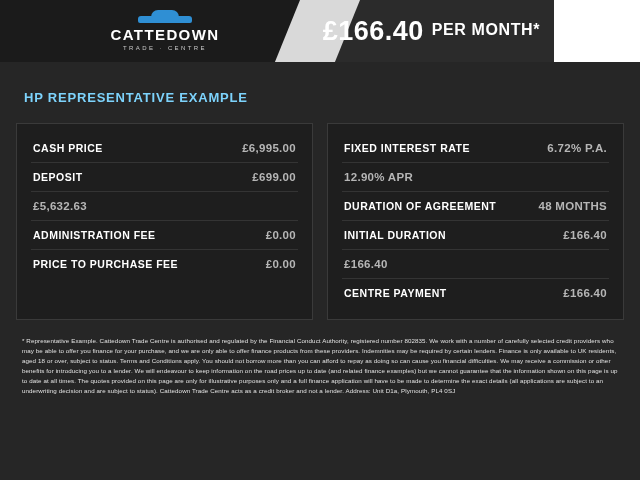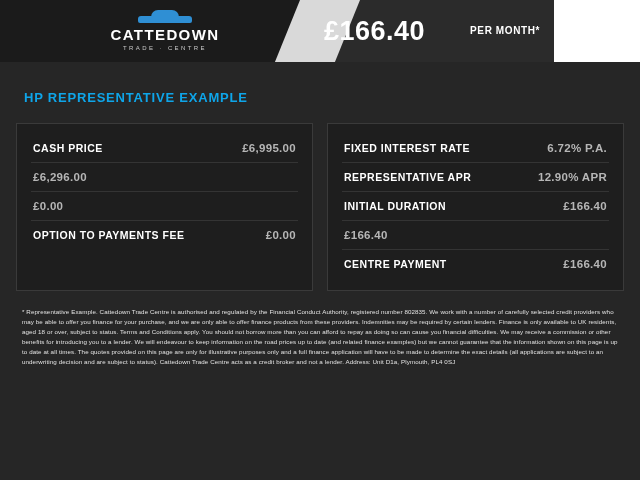--- a/index.html
+++ b/index.html
@@ -94,37 +94,36 @@
     gap: 8px;
   }
   .price-main {
     color: #ffffff;
     font-size: 27px;
     font-weight: bold;
     letter-spacing: 0.5px;
   }
   .price-term {
     color: #ffffff;
-    font-size: 10px;
+    font-size: 16px;
     font-weight: bold;
     letter-spacing: 0.6px;
     padding-bottom: 2px;
-    margin-left: 37px;
   }
 
   
   .body-dark {
     position: relative;
     width: 640px;
     height: 418px;
     background: #262626;
     padding: 18px 16px 0 16px;
   }
   .section-title {
-    color: #0ea5e9;
+    color: #7dd3fc;
     font-size: 13px;
     font-weight: bold;
     letter-spacing: 0.8px;
     margin: 10px 0 0 8px;
   }
 
   .panels {
     display: flex;
     gap: 14px;
     margin-top: 18px;
@@ -193,39 +192,47 @@
     <div class="section-title">HP REPRESENTATIVE EXAMPLE</div>
 
     <div class="panels">
 
       <div class="panel">
         <div class="row">
           <span class="row-label">CASH PRICE</span>
           <span class="row-value">£6,995.00</span>
         </div>
         <div class="row">
-          <span class="row-value">£6,296.00</span>
-        </div>
-        <div class="row">
+          <span class="row-label">DEPOSIT</span>
+          <span class="row-value">£699.00</span>
+        </div>
+        <div class="row">
+          <span class="row-value">£5,632.63</span>
+        </div>
+        <div class="row">
+          <span class="row-label">ADMINISTRATION FEE</span>
           <span class="row-value">£0.00</span>
         </div>
         <div class="row">
-          <span class="row-label">OPTION TO PAYMENTS FEE</span>
+          <span class="row-label">PRICE TO PURCHASE FEE</span>
           <span class="row-value">£0.00</span>
         </div>
       </div>
 
       <div class="panel">
         <div class="row">
           <span class="row-label">FIXED INTEREST RATE</span>
           <span class="row-value">6.72% P.A.</span>
         </div>
         <div class="row">
-          <span class="row-label">REPRESENTATIVE APR</span>
           <span class="row-value">12.90% APR</span>
+        </div>
+        <div class="row">
+          <span class="row-label">DURATION OF AGREEMENT</span>
+          <span class="row-value">48 MONTHS</span>
         </div>
         <div class="row">
           <span class="row-label">INITIAL DURATION</span>
           <span class="row-value">£166.40</span>
         </div>
         <div class="row">
           <span class="row-value">£166.40</span>
         </div>
         <div class="row">
           <span class="row-label">CENTRE PAYMENT</span>

